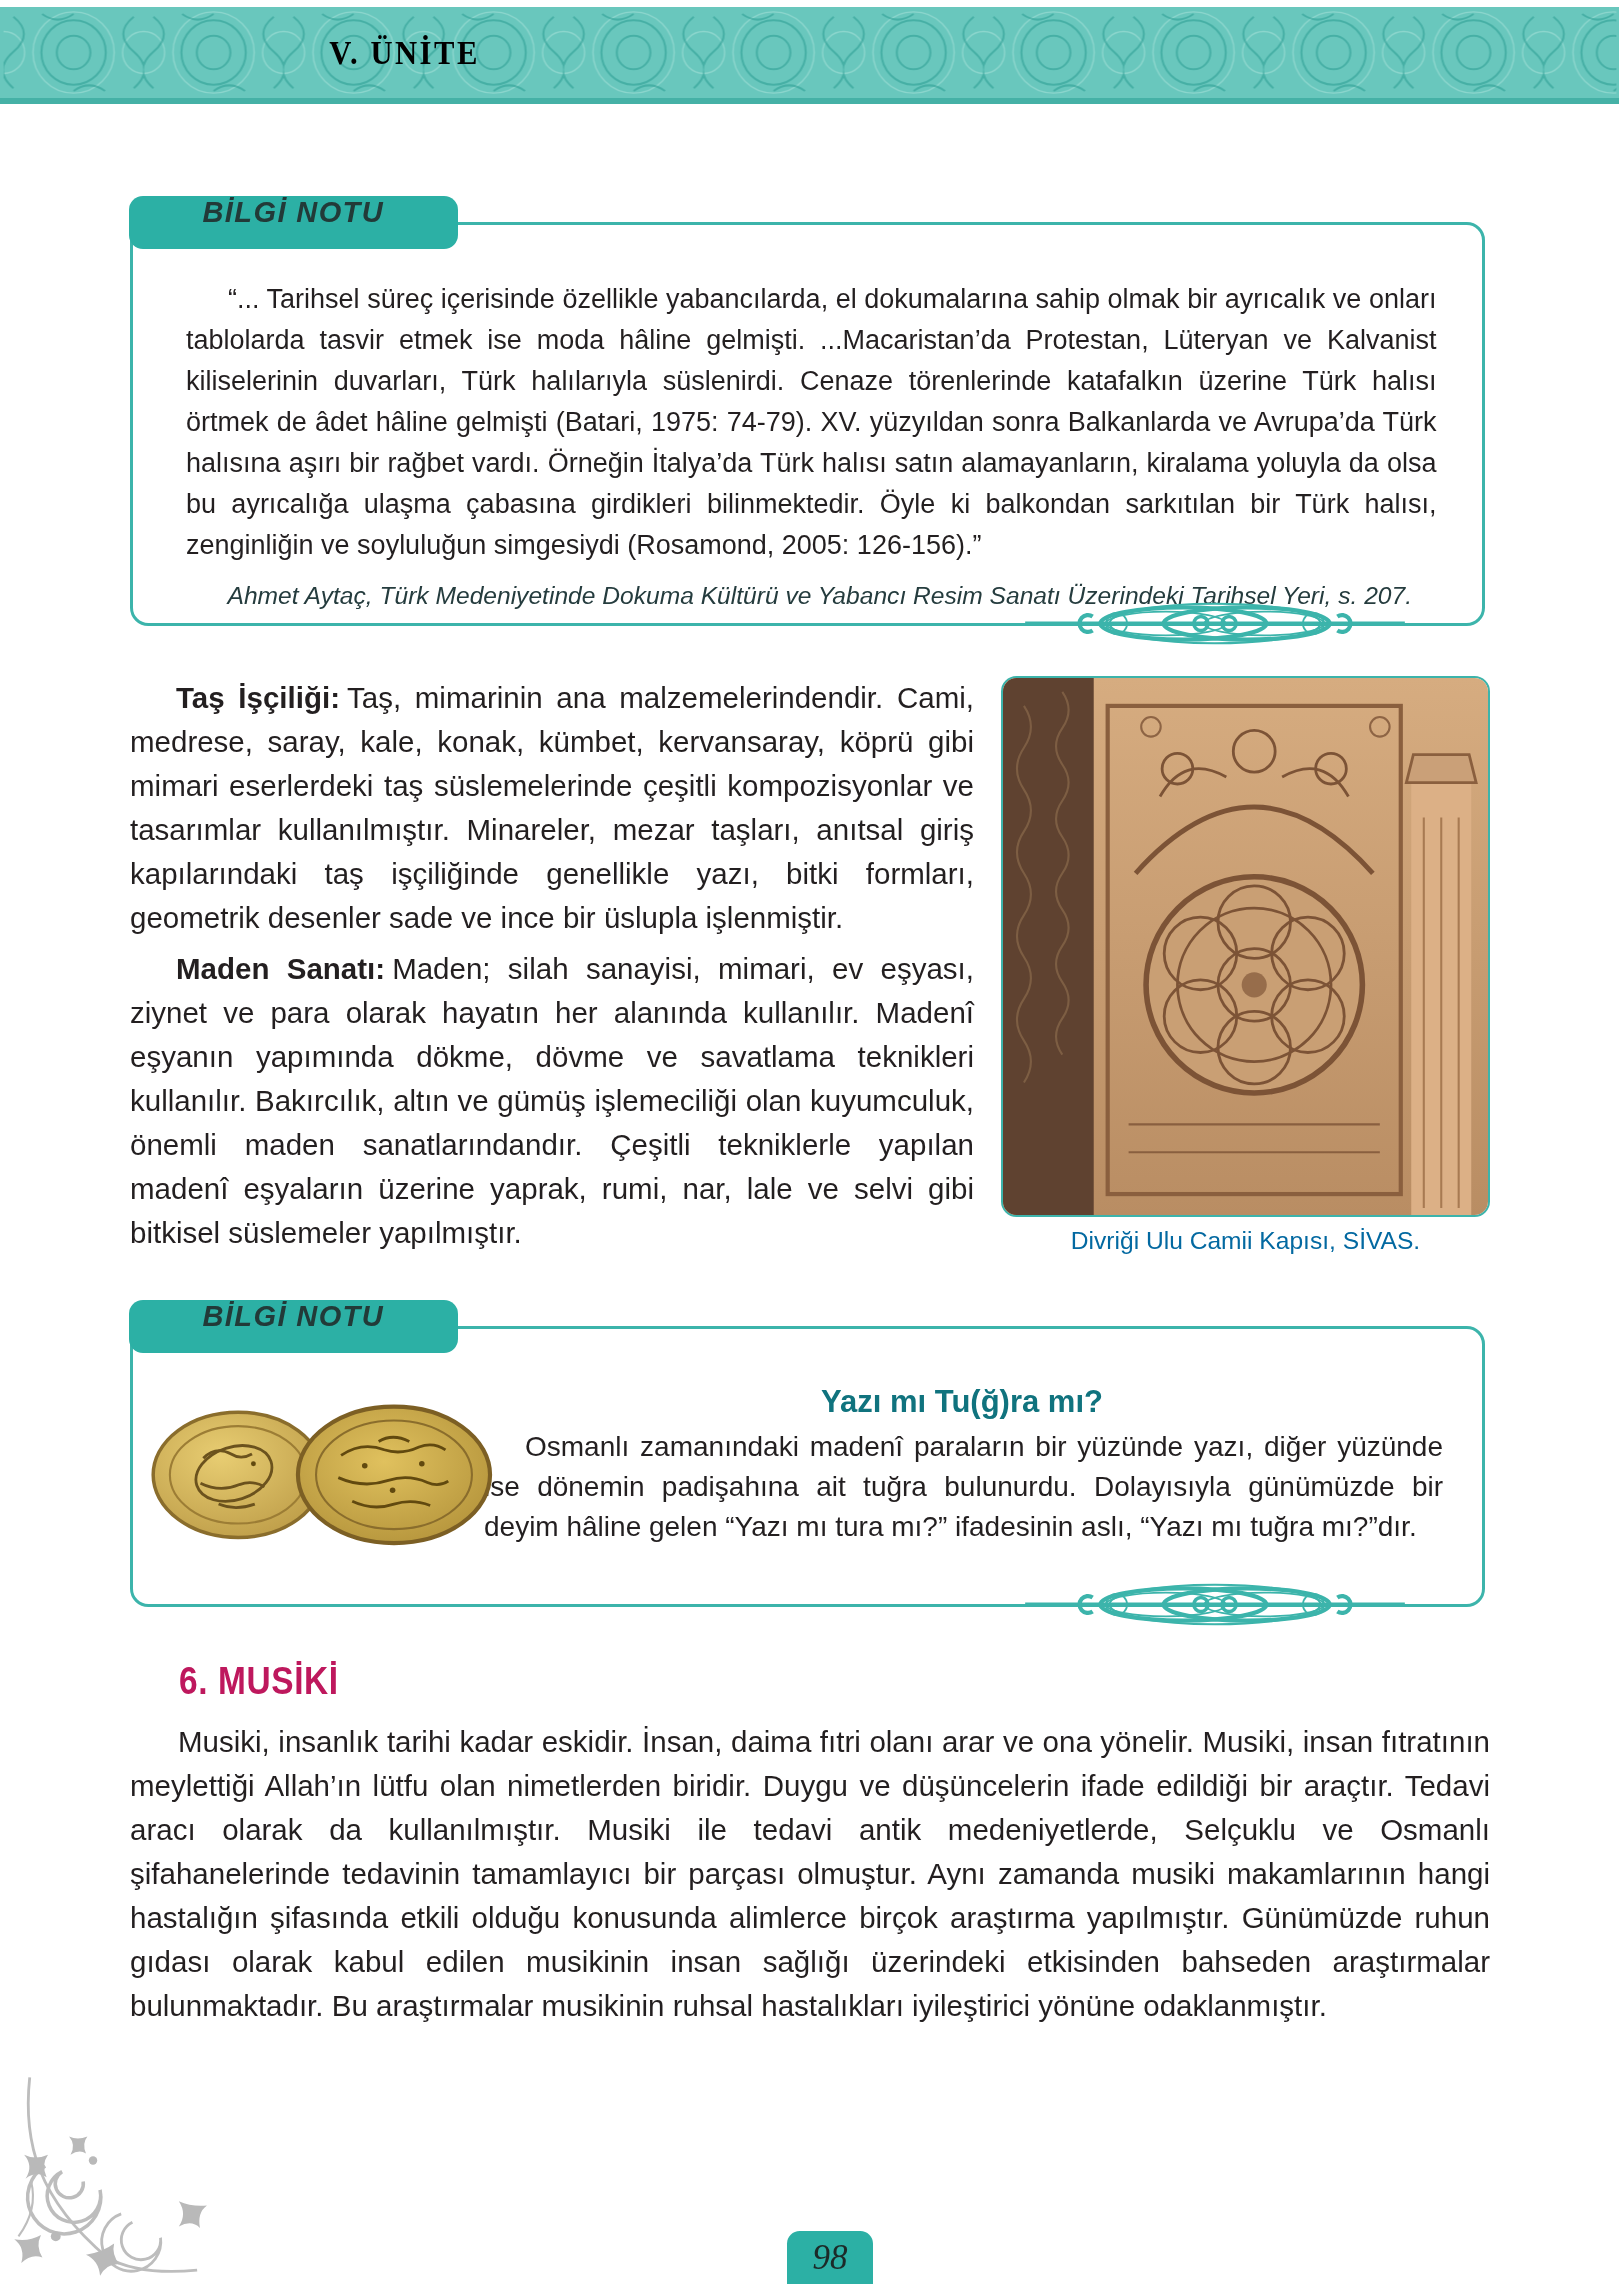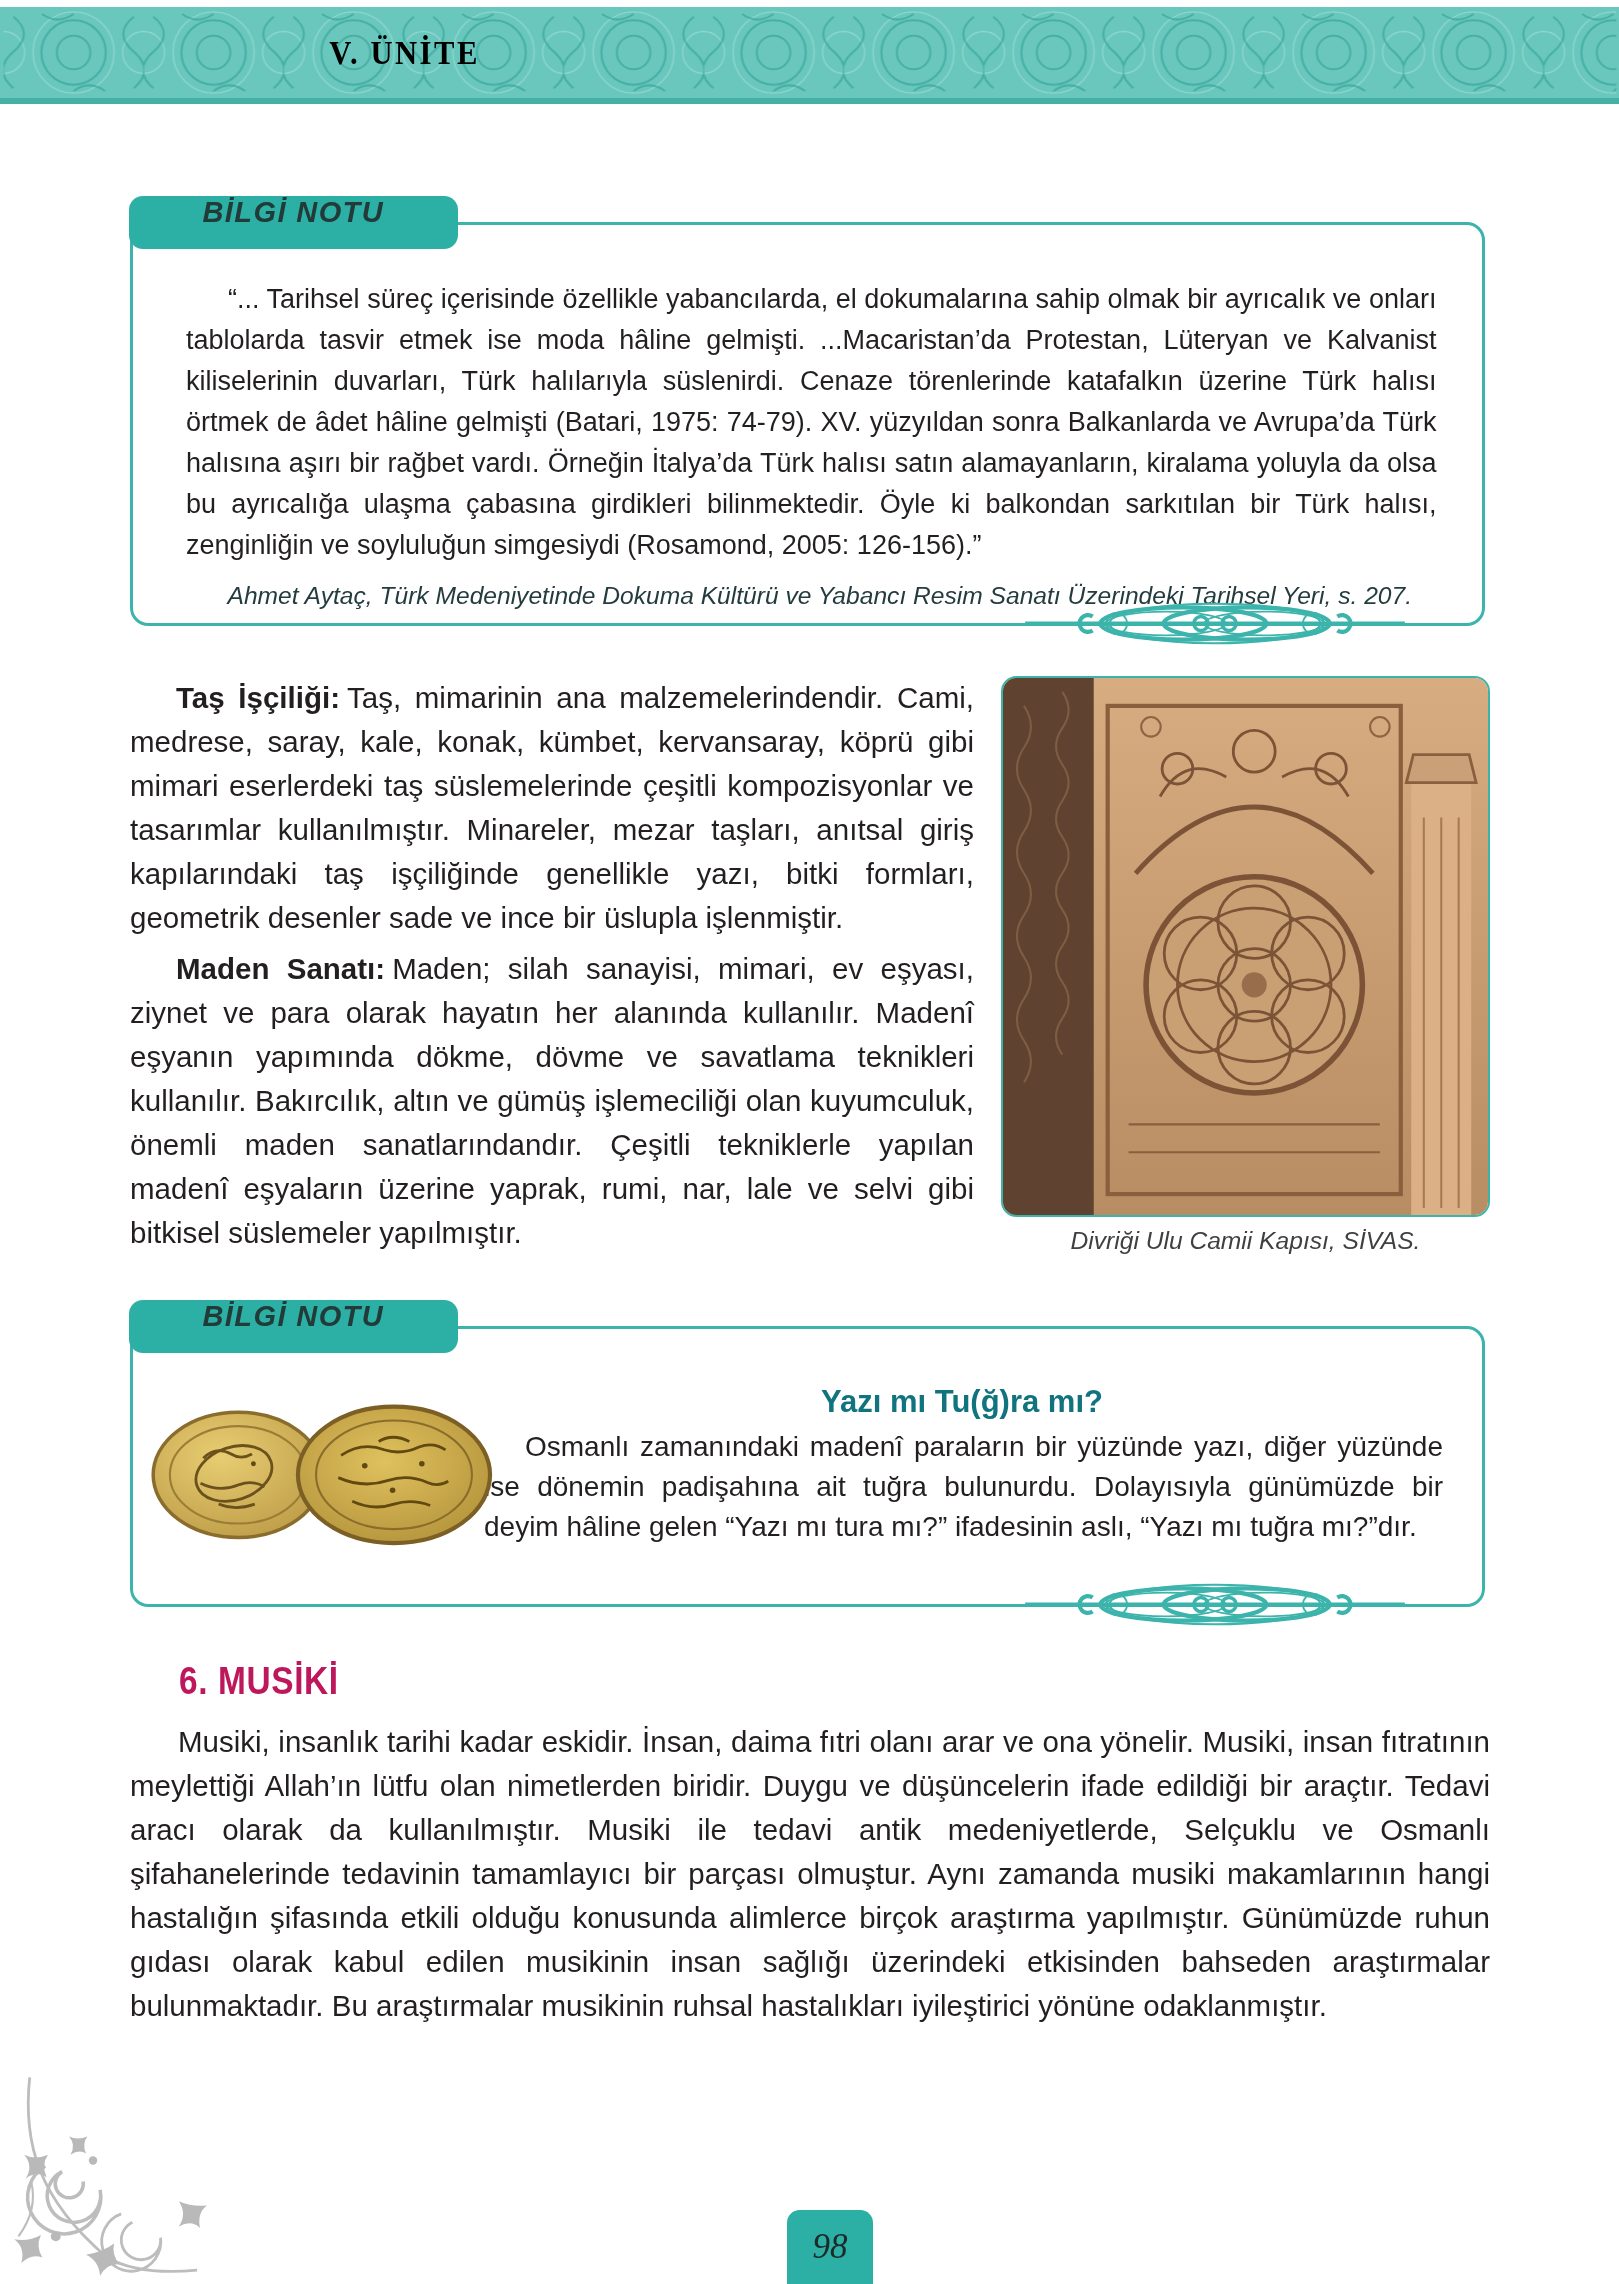--- a/index.html
+++ b/index.html
@@ -36,40 +36,40 @@
   
   .two-col{position:absolute;top:676px;left:130px;width:1360px;height:591px;}
   .text-col{width:844px;}
   .text-col p{margin:0;font-size:29.5px;line-height:44px;text-align:justify;text-indent:46px;}
   .text-col p + p{margin-top:7px;}
   .lead{font-weight:bold;margin-right:7px;}
   .figure{position:absolute;top:0;right:0;width:489px;margin:0;}
   .stone-img{width:489px;height:541px;box-sizing:border-box;border:2.8px solid #3cb4ab;
         border-radius:15.5px;overflow:hidden;}
   .stone-img svg{display:block;width:100%;height:100%;}
-  .figcap{margin-top:9.8px;text-align:center;font-style:italic;font-size:24.6px;color:#404040;}
+  .figcap{margin-top:9.8px;text-align:center;font-size:24.6px;color:#0369a1;}
 
   
   .coins{position:absolute;left:15.5px;top:70px;width:348px;height:151px;}
   .note2-title{margin:55px 42px 7px 351px;text-align:center;font-weight:bold;font-size:31px;
         color:#10737e;}
   .note2-text{margin:0 39px 0 351px;font-size:28px;line-height:40px;text-align:justify;
         text-indent:41px;}
 
   
   .music-heading{position:absolute;top:1660px;left:179px;margin:0;color:#be185d;
         font-size:38px;font-weight:bold;}
   .music-heading span{display:inline-block;transform:scaleX(.88);transform-origin:left center;
         letter-spacing:0.7px;}
   .music-text{position:absolute;top:1720px;left:130px;width:1360px;margin:0;font-size:29.5px;
         line-height:44px;text-align:justify;text-indent:48px;}
 
   
   .flourish{position:absolute;left:2.8px;bottom:4.2px;width:211px;height:204px;}
-  .page-tab{position:absolute;left:787px;bottom:0;width:86px;height:74px;background:#2cb0a5;
+  .page-tab{position:absolute;left:787px;bottom:0;width:86px;height:53px;background:#2cb0a5;
         border-radius:12.7px 12.7px 0 0;display:flex;align-items:center;justify-content:center;}
   .page-tab span{font-family:"Liberation Serif","DejaVu Serif",serif;font-style:italic;
         font-size:35px;color:#1c2a28;}
 </style>
 </head>
 <body>
 
 <div class="page">
 
   <div class="band">

